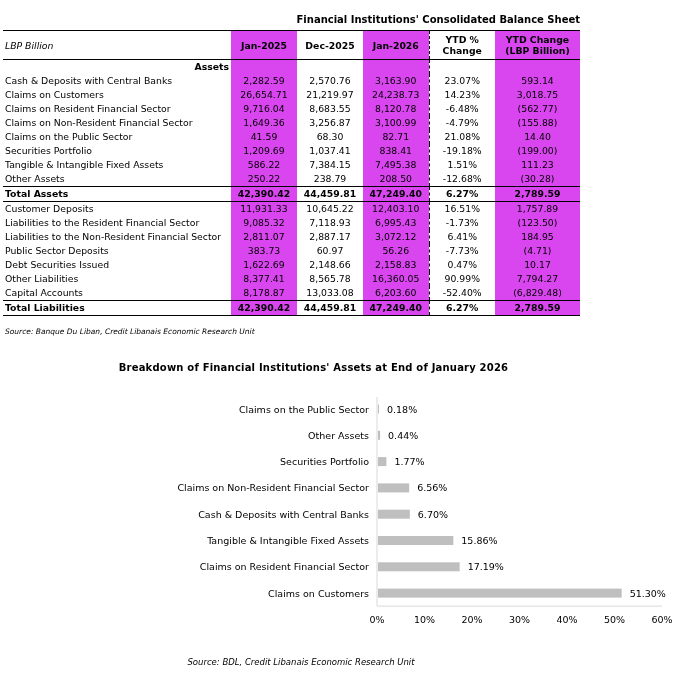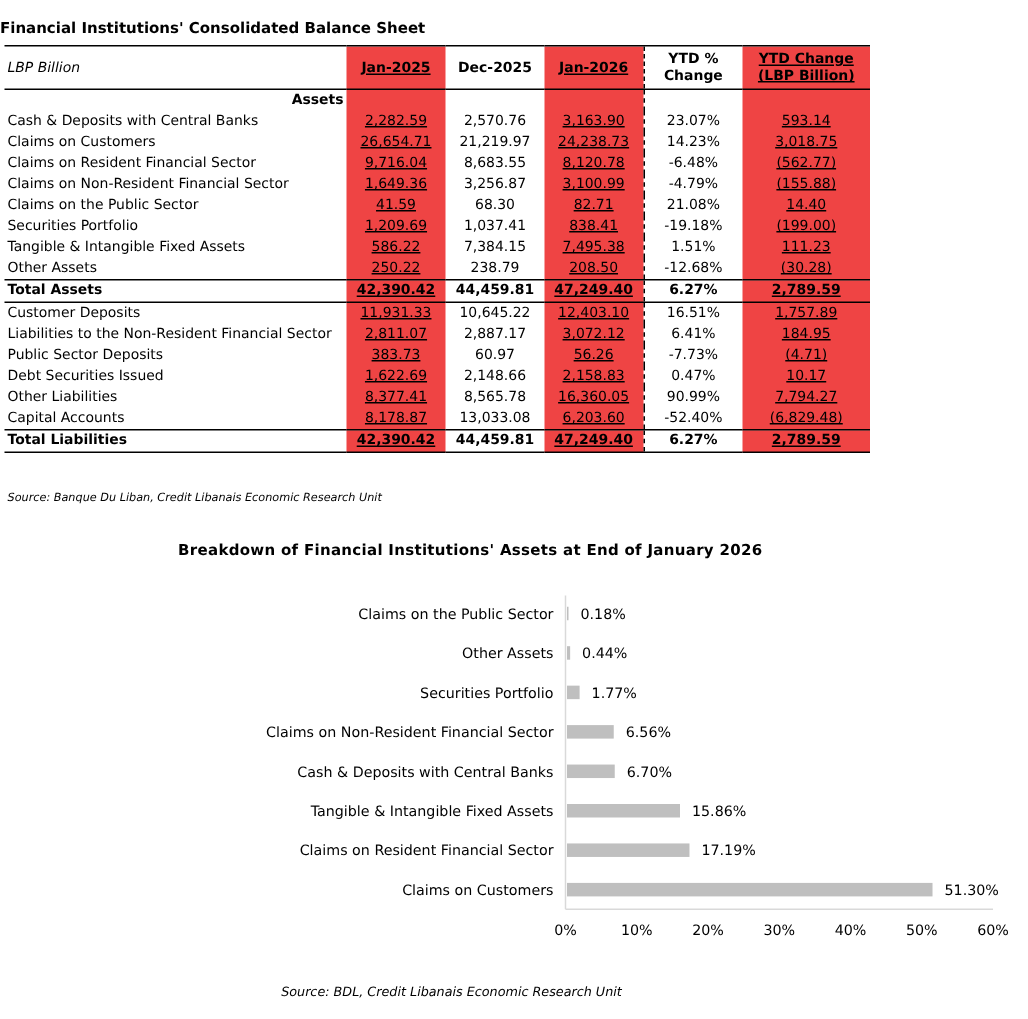--- a/index.html
+++ b/index.html
@@ -1,30 +1,30 @@
 <!DOCTYPE html>
 <html><head>
 <meta charset="utf-8">
 <style>
   html, body { margin: 0; padding: 0; background: #ffffff; }
   body { width: 685px; height: 679px; position: relative; overflow: hidden;
          font-family: "DejaVu Sans", sans-serif; color: #000; }
-  .table-title { position: absolute; left: 0; top: 14px; width: 580px; text-align: left;
+  .table-title { position: absolute; left: 0; top: 14px; width: 580px; text-align: right;
                  font-size: 10px; font-weight: bold; }
   table.bs { position: absolute; left: 3px; top: 30px; width: 577px; border-collapse: collapse;
              font-size: 9.3px; table-layout: fixed; }
   table.bs td, table.bs th { padding: 0 2px; height: 14px; line-height: 14px; white-space: nowrap; }
   table.bs thead th { height: 28px; line-height: 11px; font-weight: bold; text-align: center;
                       border-top: 1.5px solid #000; border-bottom: 1.5px solid #000; }
   table.bs thead th.unit { text-align: left; font-weight: normal; font-style: italic; }
   table.bs col.c-label { width: 228px; }
   table.bs col.c-num { width: 66px; }
   table.bs col.c-pct { width: 66px; }
   table.bs col.c-chg { width: 85px; }
-  .shade { background: #ef4444; text-decoration: underline; }
+  .shade { background: #d946ef; }
   .dash { border-right: 1px dashed #000; }
   td.num { text-align: center; }
   tr.section td { font-weight: bold; text-align: right; }
   tr.total td { font-weight: bold; border-top: 1.5px solid #000; border-bottom: 1.5px solid #000; height: 14px; }
   .src1 { position: absolute; left: 5px; top: 327px; font-size: 7.5px; font-style: italic; color: #000; }
 
   .chart-title { position: absolute; left: 0; top: 362px; width: 627px; text-align: center;
                  font-size: 10px; font-weight: bold; letter-spacing: 0.2px; }
   svg.chart { position: absolute; left: 0; top: 395px; }
   svg.chart text { font-family: "DejaVu Sans", sans-serif; font-size: 9.5px; fill: #000; }
@@ -142,20 +142,28 @@
         <td class="num">6.27%</td>
         <td class="num shade">2,789.59</td>
       </tr>
       <tr>
         <td>Customer Deposits</td>
         <td class="num shade">11,931.33</td>
         <td class="num">10,645.22</td>
         <td class="num shade dash">12,403.10</td>
         <td class="num">16.51%</td>
         <td class="num shade">1,757.89</td>
+      </tr>
+      <tr>
+        <td>Liabilities to the Resident Financial Sector</td>
+        <td class="num shade">9,085.32</td>
+        <td class="num">7,118.93</td>
+        <td class="num shade dash">6,995.43</td>
+        <td class="num">-1.73%</td>
+        <td class="num shade">(123.50)</td>
       </tr>
       <tr>
         <td>Liabilities to the Non-Resident Financial Sector</td>
         <td class="num shade">2,811.07</td>
         <td class="num">2,887.17</td>
         <td class="num shade dash">3,072.12</td>
         <td class="num">6.41%</td>
         <td class="num shade">184.95</td>
       </tr>
       <tr>

